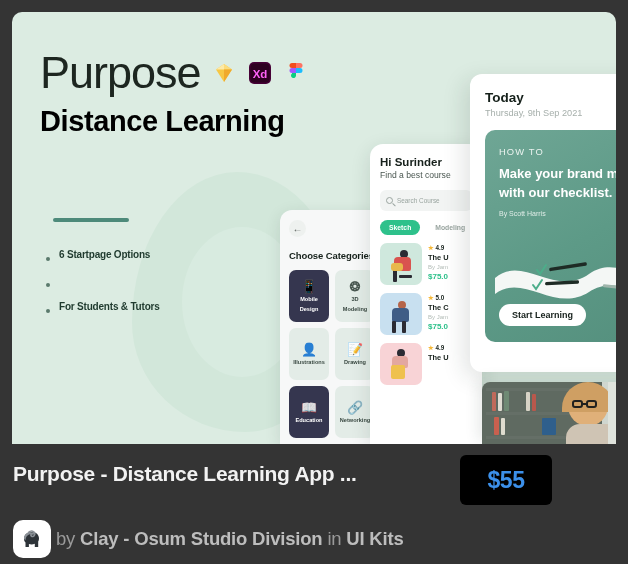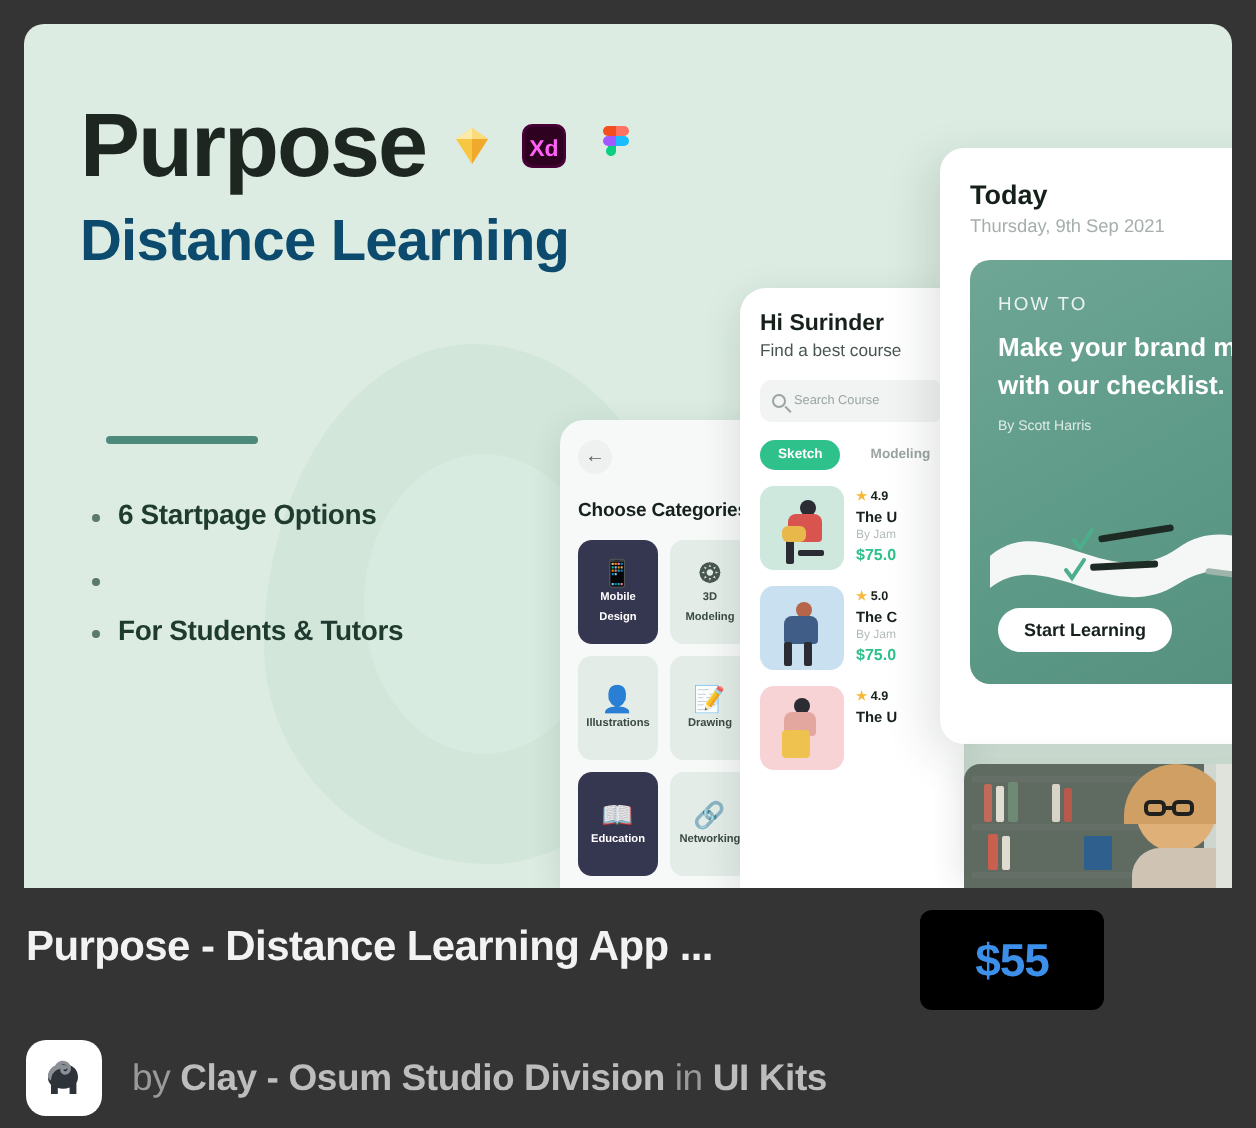--- a/index.html
+++ b/index.html
@@ -35,25 +35,25 @@
     border-radius: 50%;
     background: #d8ebe0;
   }
 
   .headline {
     position: absolute; left: 28px; top: 38px;
     width: 330px;
   }
   .h-row { display: flex; align-items: center; gap: 10px; }
   .h-main {
-    font-size: 45px; font-weight: 700; color: #1d2620;
+    font-size: 45px; font-weight: 400; color: #1d2620;
     letter-spacing: -1px; line-height: 1.0;
   }
   .h-sub {
-    font-size: 29px; font-weight: 600; color: #0c4a6e;
+    font-size: 29px; font-weight: 600; color: #000000;
     letter-spacing: -0.4px; line-height: 1.22; margin-top: 9px;
   }
   .rule {
     position: absolute; left: 41px; top: 206px;
     width: 76px; height: 4px; background: #4d8a7a; border-radius: 2px;
   }
 
   
   .tool-ico { width: 26px; height: 26px; flex: 0 0 auto; }
   .ico-sketch svg, .ico-xd svg, .ico-figma svg { display: block; }
@@ -61,21 +61,21 @@
   
   .bullets {
     position: absolute; left: 34px; top: 236px; width: 230px;
   }
   .bullet { display: flex; gap: 9px; margin-bottom: 13px; }
   .bullet .dot {
     width: 4px; height: 4px; border-radius: 50%;
     background: #5a7a6c; margin-top: 9px; flex: 0 0 auto;
   }
   .bullet .btxt {
-    font-size: 14px; font-weight: 600; color: #1f3a2e;
+    font-size: 10px; font-weight: 600; color: #1f3a2e;
     line-height: 1.34; letter-spacing: -0.2px;
   }
 
   
   .phone1 {
     position: absolute; left: 268px; top: 198px;
     width: 104px; height: 234px;
     background: #f7f8f8;
     border-radius: 12px 12px 0 0;
     box-shadow: 0 4px 16px rgba(30,50,40,.12);
@@ -214,21 +214,21 @@
     position: absolute; right: 12px; top: 11px;
     width: 92px; height: 50px;
     background: #000000; border-radius: 6px;
     display: flex; align-items: center; justify-content: center;
   }
   .price-badge .p {
     font-size: 23px; font-weight: 700; color: #3c90ea; letter-spacing: -.5px;
   }
   .byline {
     position: absolute; left: 13px; top: 76px;
-    display: flex; align-items: center; gap: 15px;
+    display: flex; align-items: center; gap: 5px;
   }
   .avatar {
     width: 38px; height: 38px; border-radius: 10px; background: #fff;
     display: flex; align-items: center; justify-content: center;
     flex: 0 0 auto;
   }
   .byline-text {
     font-size: 18.5px; letter-spacing: -.2px; white-space: nowrap;
   }
   .byline-text .lt { color: #9a9a9a; font-weight: 400; }

